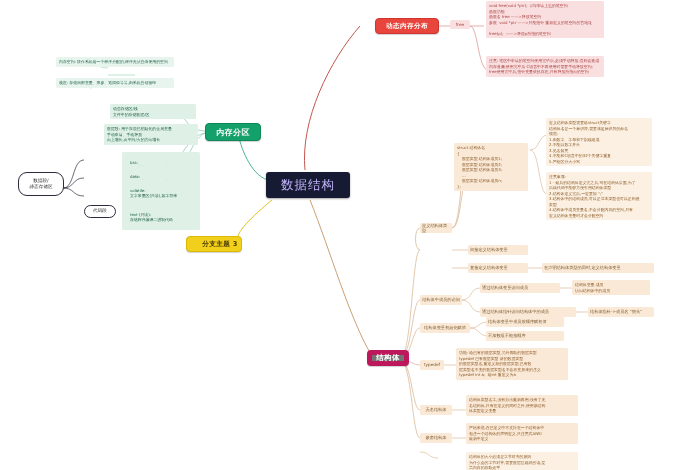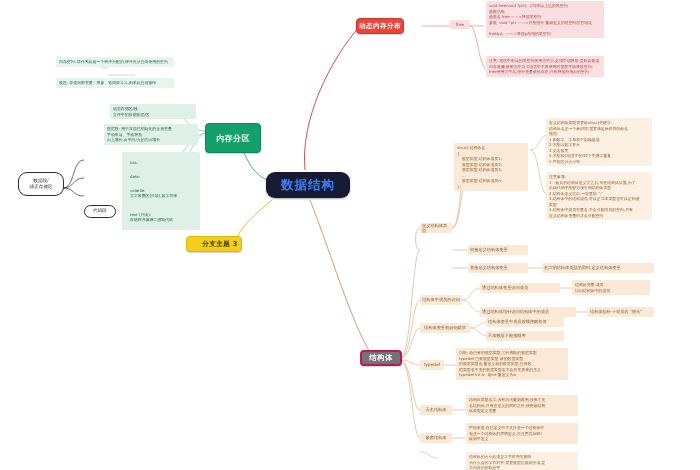--- a/index.html
+++ b/index.html
@@ -4,33 +4,33 @@
 <style>
   html,body{margin:0;padding:0;background:#ffffff;}
   body{width:700px;height:470px;overflow:hidden;position:relative;
        font-family:"DejaVu Sans","Liberation Sans",sans-serif;}
   #canvas{position:absolute;left:0;top:0;width:700px;height:470px;}
   svg.links{position:absolute;left:0;top:0;width:700px;height:470px;pointer-events:none;}
 
   .node{position:absolute;box-sizing:border-box;}
 
   
-  .central{background:#161a32;color:#3b82f6;border-radius:9px;
-           font-size:12.5px;font-weight:bold;letter-spacing:1px;
+  .central{background:#161a32;color:#c4b5fd;border-radius:3px;
+           font-size:12.5px;font-weight:normal;letter-spacing:1px;
            display:flex;align-items:center;justify-content:center;
            box-shadow:0 1px 2px rgba(0,0,0,.35);}
 
   
   .pill{border-radius:4px;display:flex;align-items:center;justify-content:center;
         font-size:6.6px;font-weight:bold;color:#fff;letter-spacing:.4px;
         box-shadow:0 1px 1px rgba(0,0,0,.18);}
   .pill.red{background:#e8453c;border:1px solid #cf352c;}
   .pill.green{background:#14a06a;border:1px solid #0e8858;}
   .pill.yellow{background:#f2cf1b;border:1px solid #dcb808;color:#4a3c00;padding-left:12px;}
-  .pill.orange{background:#737373;border:2px solid #be185d;}
+  .pill.orange{background:#737373;border:5px solid #be185d;margin-left:7px;}
 
   
   .outline{border-radius:9px;background:#fff;display:flex;align-items:center;
            justify-content:center;font-size:4.6px;line-height:1.35;color:#2c2c2c;
            text-align:center;padding:2px 3px;}
   .outline.dark{border:1px solid #2b2b3d;}
   .outline.round{border-radius:20px;}
 
   
   .leaf{font-size:3.9px;line-height:1.42;padding:2px 3px;border-radius:1.5px;
@@ -107,34 +107,34 @@
 
     <path d="M442,365 L456,365" stroke="#d6b08b" stroke-width=".6" fill="none"></path>
 
     <path d="M452,410 L466,410" stroke="#d6b08b" stroke-width=".6" fill="none"></path>
     <path d="M452,438 L466,438" stroke="#d6b08b" stroke-width=".6" fill="none"></path>
     <path d="M420,452 C430,452 428,458 438,458" stroke="#d6b08b" stroke-width=".6" fill="none"></path>
   </svg>
 
   <div class="node central" style="left:266px;top:172px;width:84px;height:26px;">数据结构</div>
 
-  <div class="node pill red" style="left:356px;top:18px;width:48px;height:16px;">动态内存分布</div>
+  <div class="node pill red" style="left:375px;top:18px;width:64px;height:16px;">动态内存分布</div>
 
   <div class="node tag pinkish" style="left:450px;top:20px;width:20px;height:9px;justify-content:center;">free</div>
 
   <div class="node leaf pink" style="left:486px;top:1px;width:118px;">void free(void *ptr);  //与申请上监的堆空间
 函数功能
 函数名 free ——&gt;释放堆空间
 参数  void *ptr ——&gt;只能指针 重新定义的堆空间的首地址
 
 free(p);  ——&gt;释放p所指的堆空间</div>
 
   <div class="node leaf pink" style="left:486px;top:56px;width:118px;">注意: 堆区中申请的堆空间使用完毕后,必须手动释放,否则会造成内存泄漏;使用完毕后 C语言中不再使用时需要手动释放空间;  free使用完毕后,指针变量依然存在,只有释放所指向的空间</div>
 
-  <div class="node pill green" style="left:205px;top:123px;width:56px;height:30px;font-size:8px;">内存分区</div>
+  <div class="node pill green" style="left:205px;top:123px;width:56px;height:18px;font-size:8px;">内存分区</div>
 
   <div class="node leaf greenlite" style="left:56px;top:57px;width:118px;">内存空间: 操作系统给一个程序分配的,程序无法自由使用的空间</div>
 
   <div class="node leaf greenlite" style="left:56px;top:78px;width:118px;">栈区: 存储局部变量、形参、返回值等等,由系统自动管理</div>
 
   <div class="node leaf green" style="left:110px;top:104px;width:86px;">动态存储区/栈
 文件中的存储数据/区</div>
 
   <div class="node leaf green" style="left:104px;top:124px;width:94px;">数据段: 用于存放已初始化的全局变量
 手动申请、手动释放

